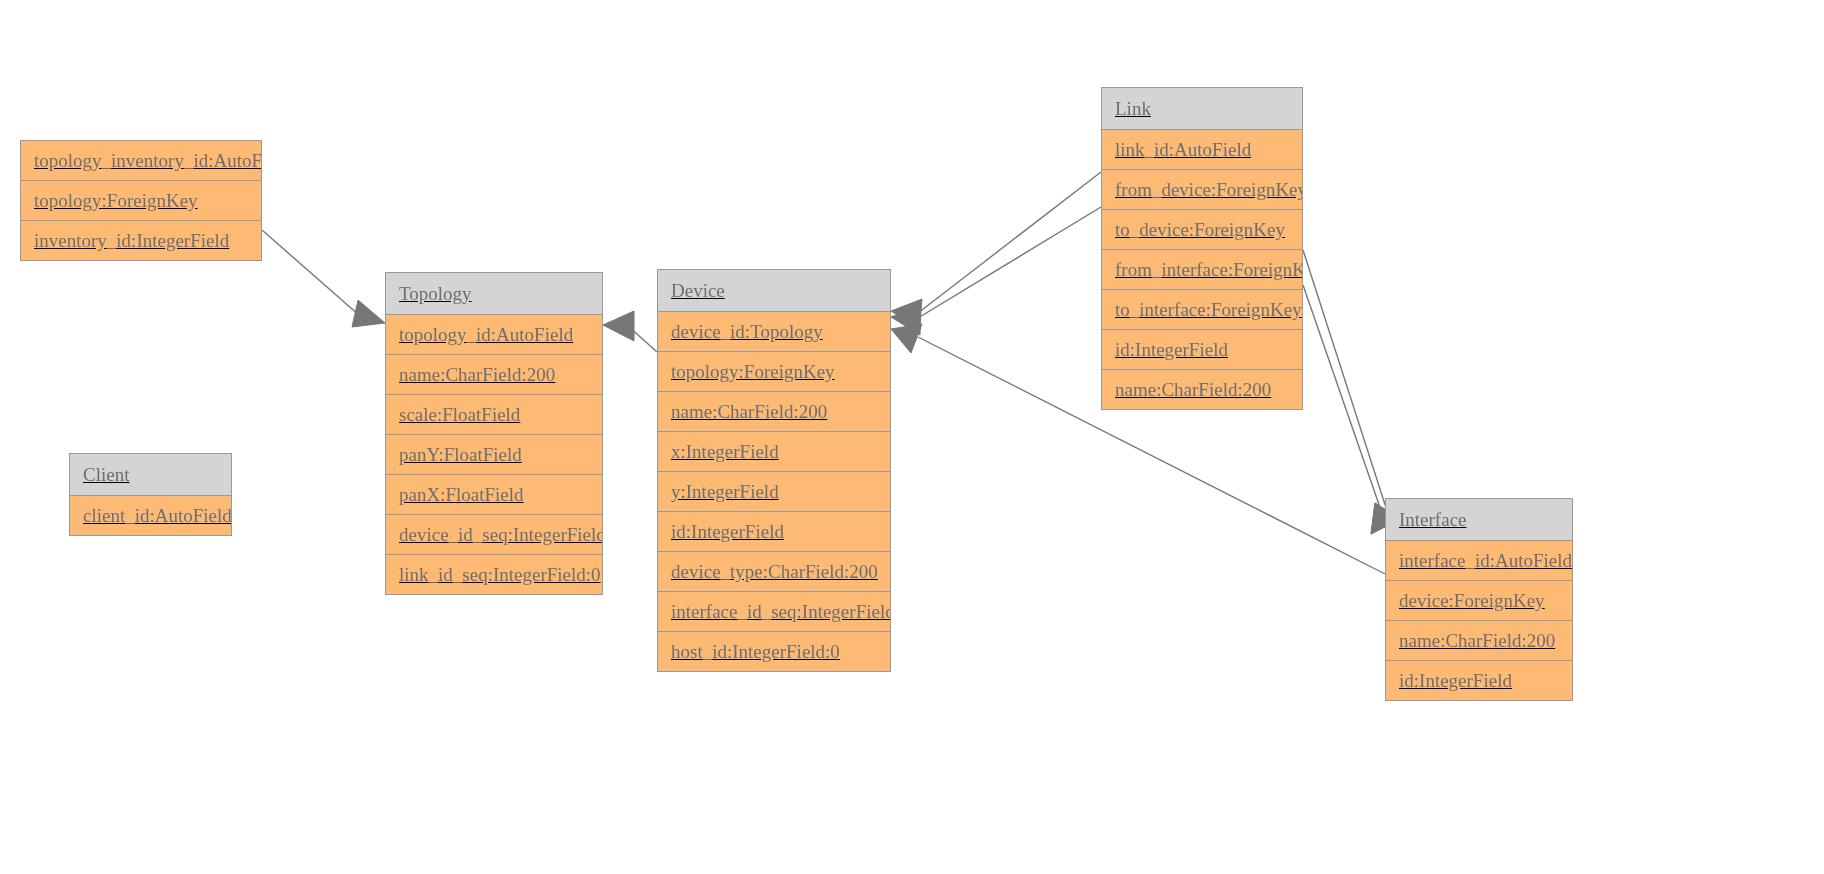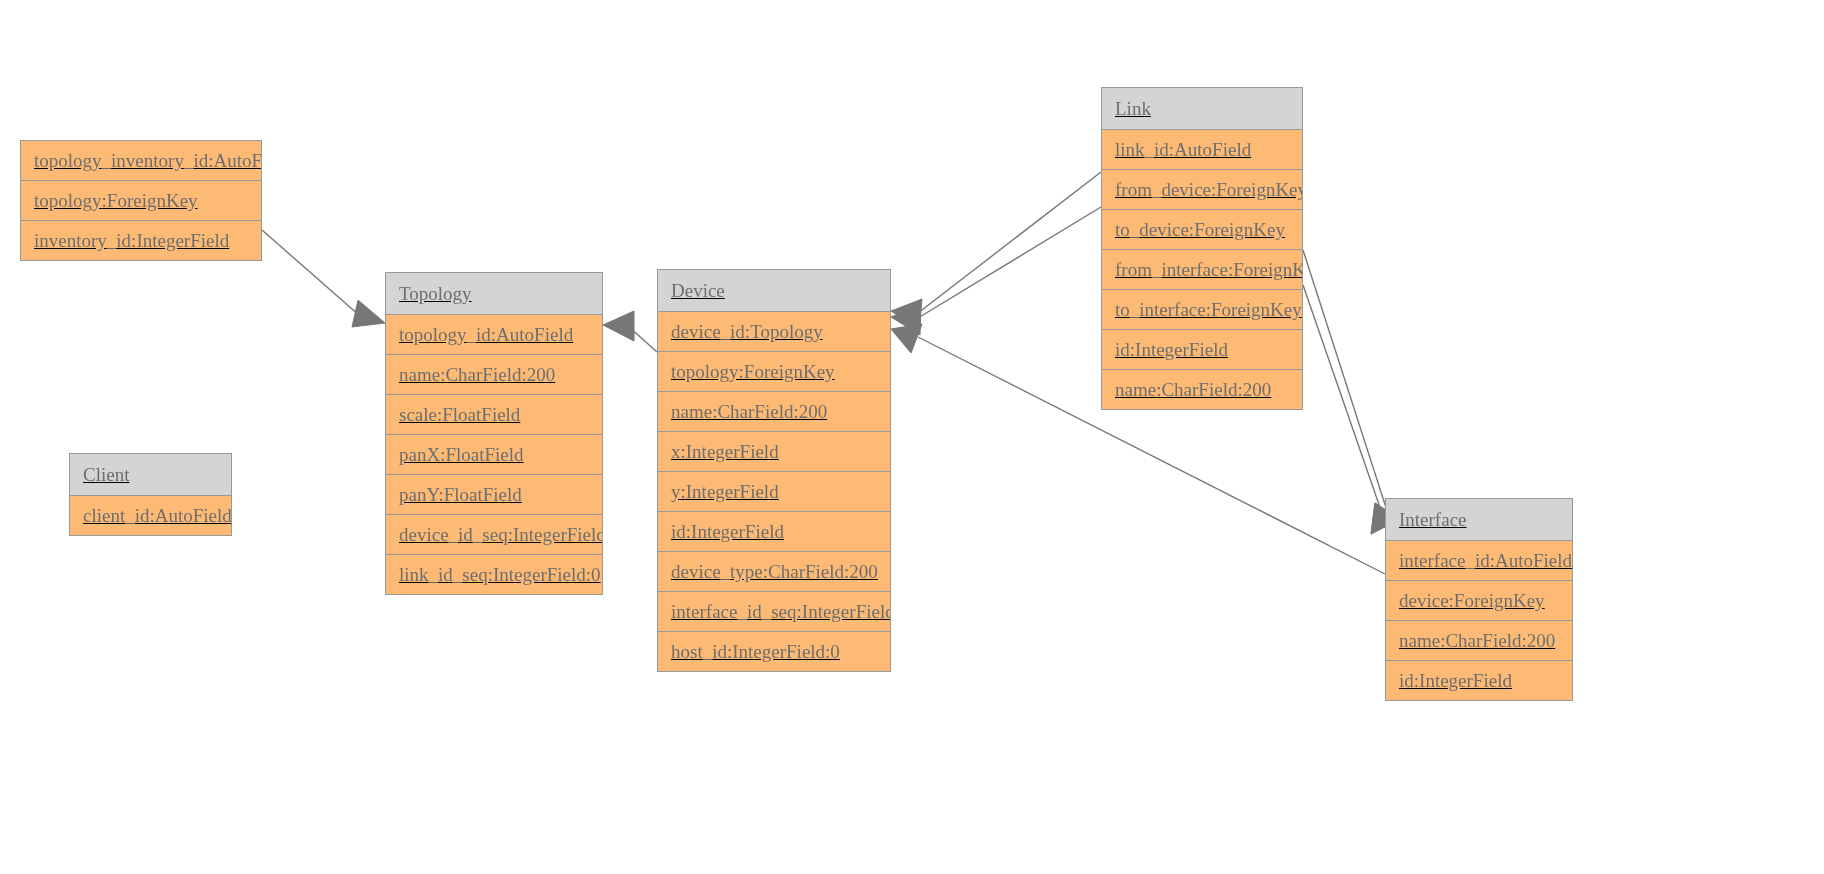--- a/index.html
+++ b/index.html
@@ -101,22 +101,22 @@
       <div class="entity" style="left: 20px; top: 140px; width: 242px;">
         <div class="entity-field">topology_inventory_id:AutoField</div>
         <div class="entity-field">topology:ForeignKey</div>
         <div class="entity-field">inventory_id:IntegerField</div>
       </div>
       <div class="entity" style="left: 385px; top: 272px; width: 218px;">
         <div class="entity-header">Topology</div>
         <div class="entity-field">topology_id:AutoField</div>
         <div class="entity-field">name:CharField:200</div>
         <div class="entity-field">scale:FloatField</div>
+        <div class="entity-field">panY:FloatField</div>
         <div class="entity-field">panX:FloatField</div>
-        <div class="entity-field">panY:FloatField</div>
         <div class="entity-field">device_id_seq:IntegerField:0</div>
         <div class="entity-field">link_id_seq:IntegerField:0</div>
       </div>
       <div class="entity" style="left: 657px; top: 269px; width: 234px;">
         <div class="entity-header">Device</div>
         <div class="entity-field">device_id:Topology</div>
         <div class="entity-field">topology:ForeignKey</div>
         <div class="entity-field">name:CharField:200</div>
         <div class="entity-field">x:IntegerField</div>
         <div class="entity-field">y:IntegerField</div>

